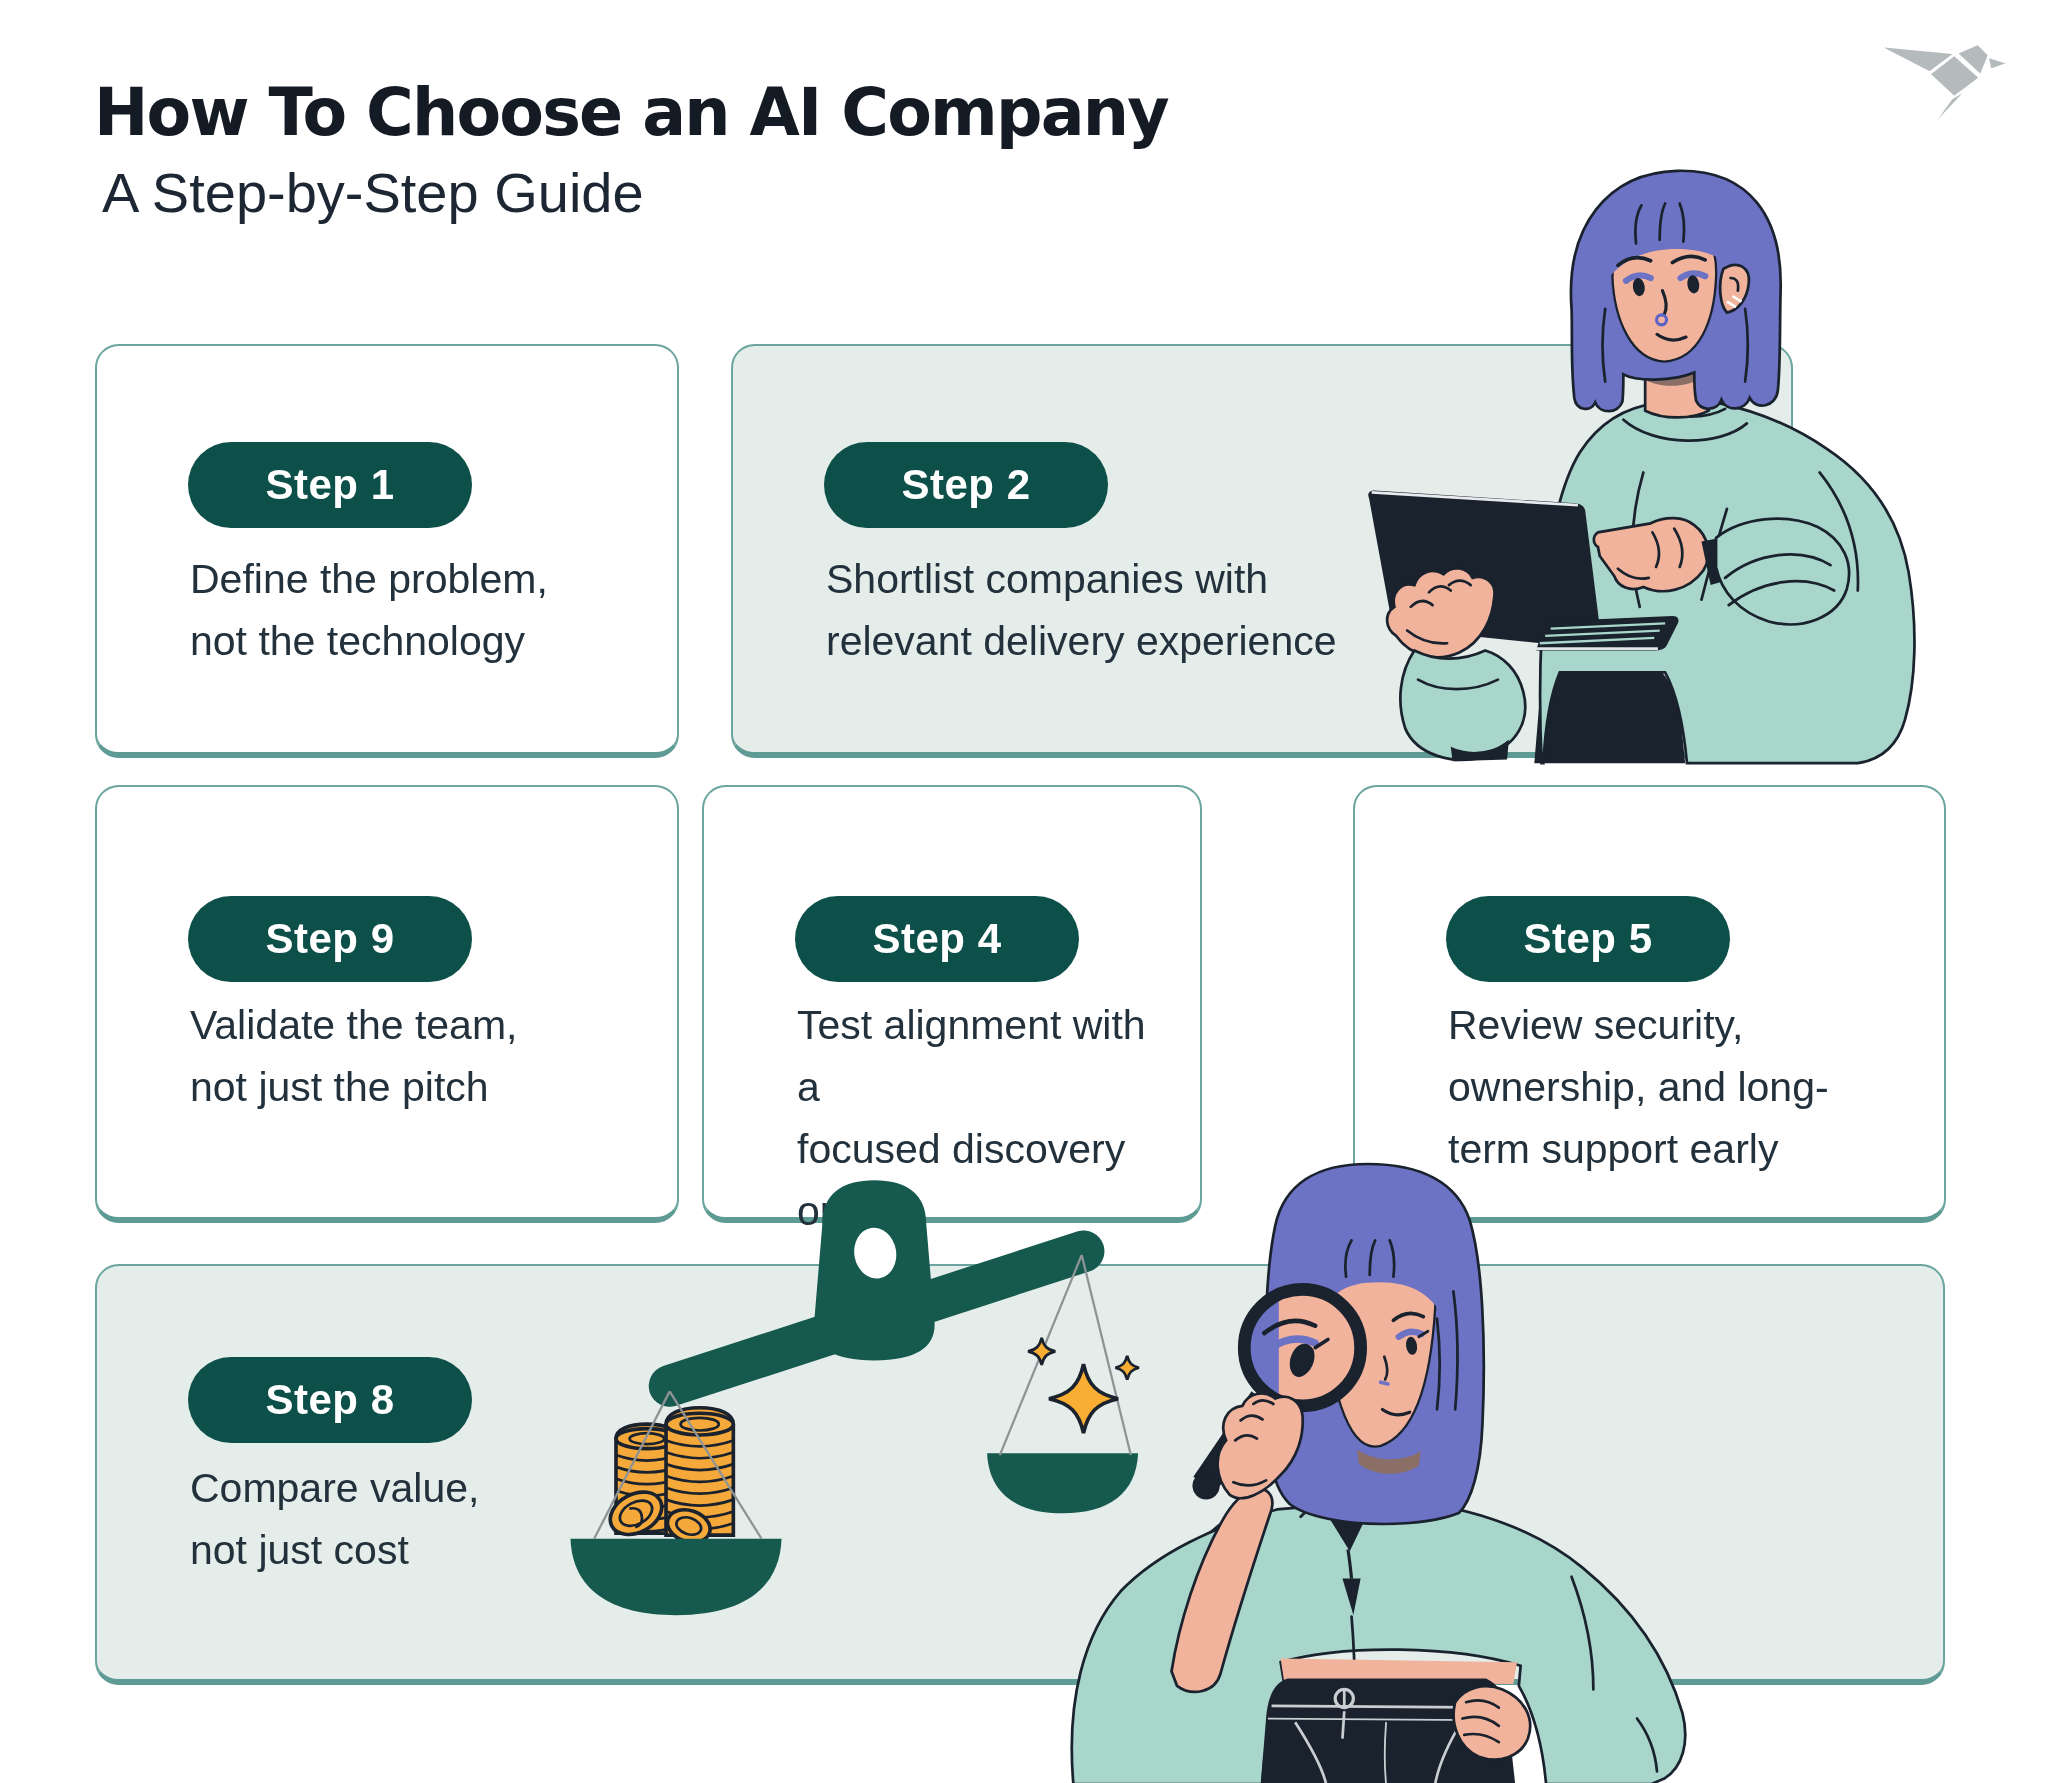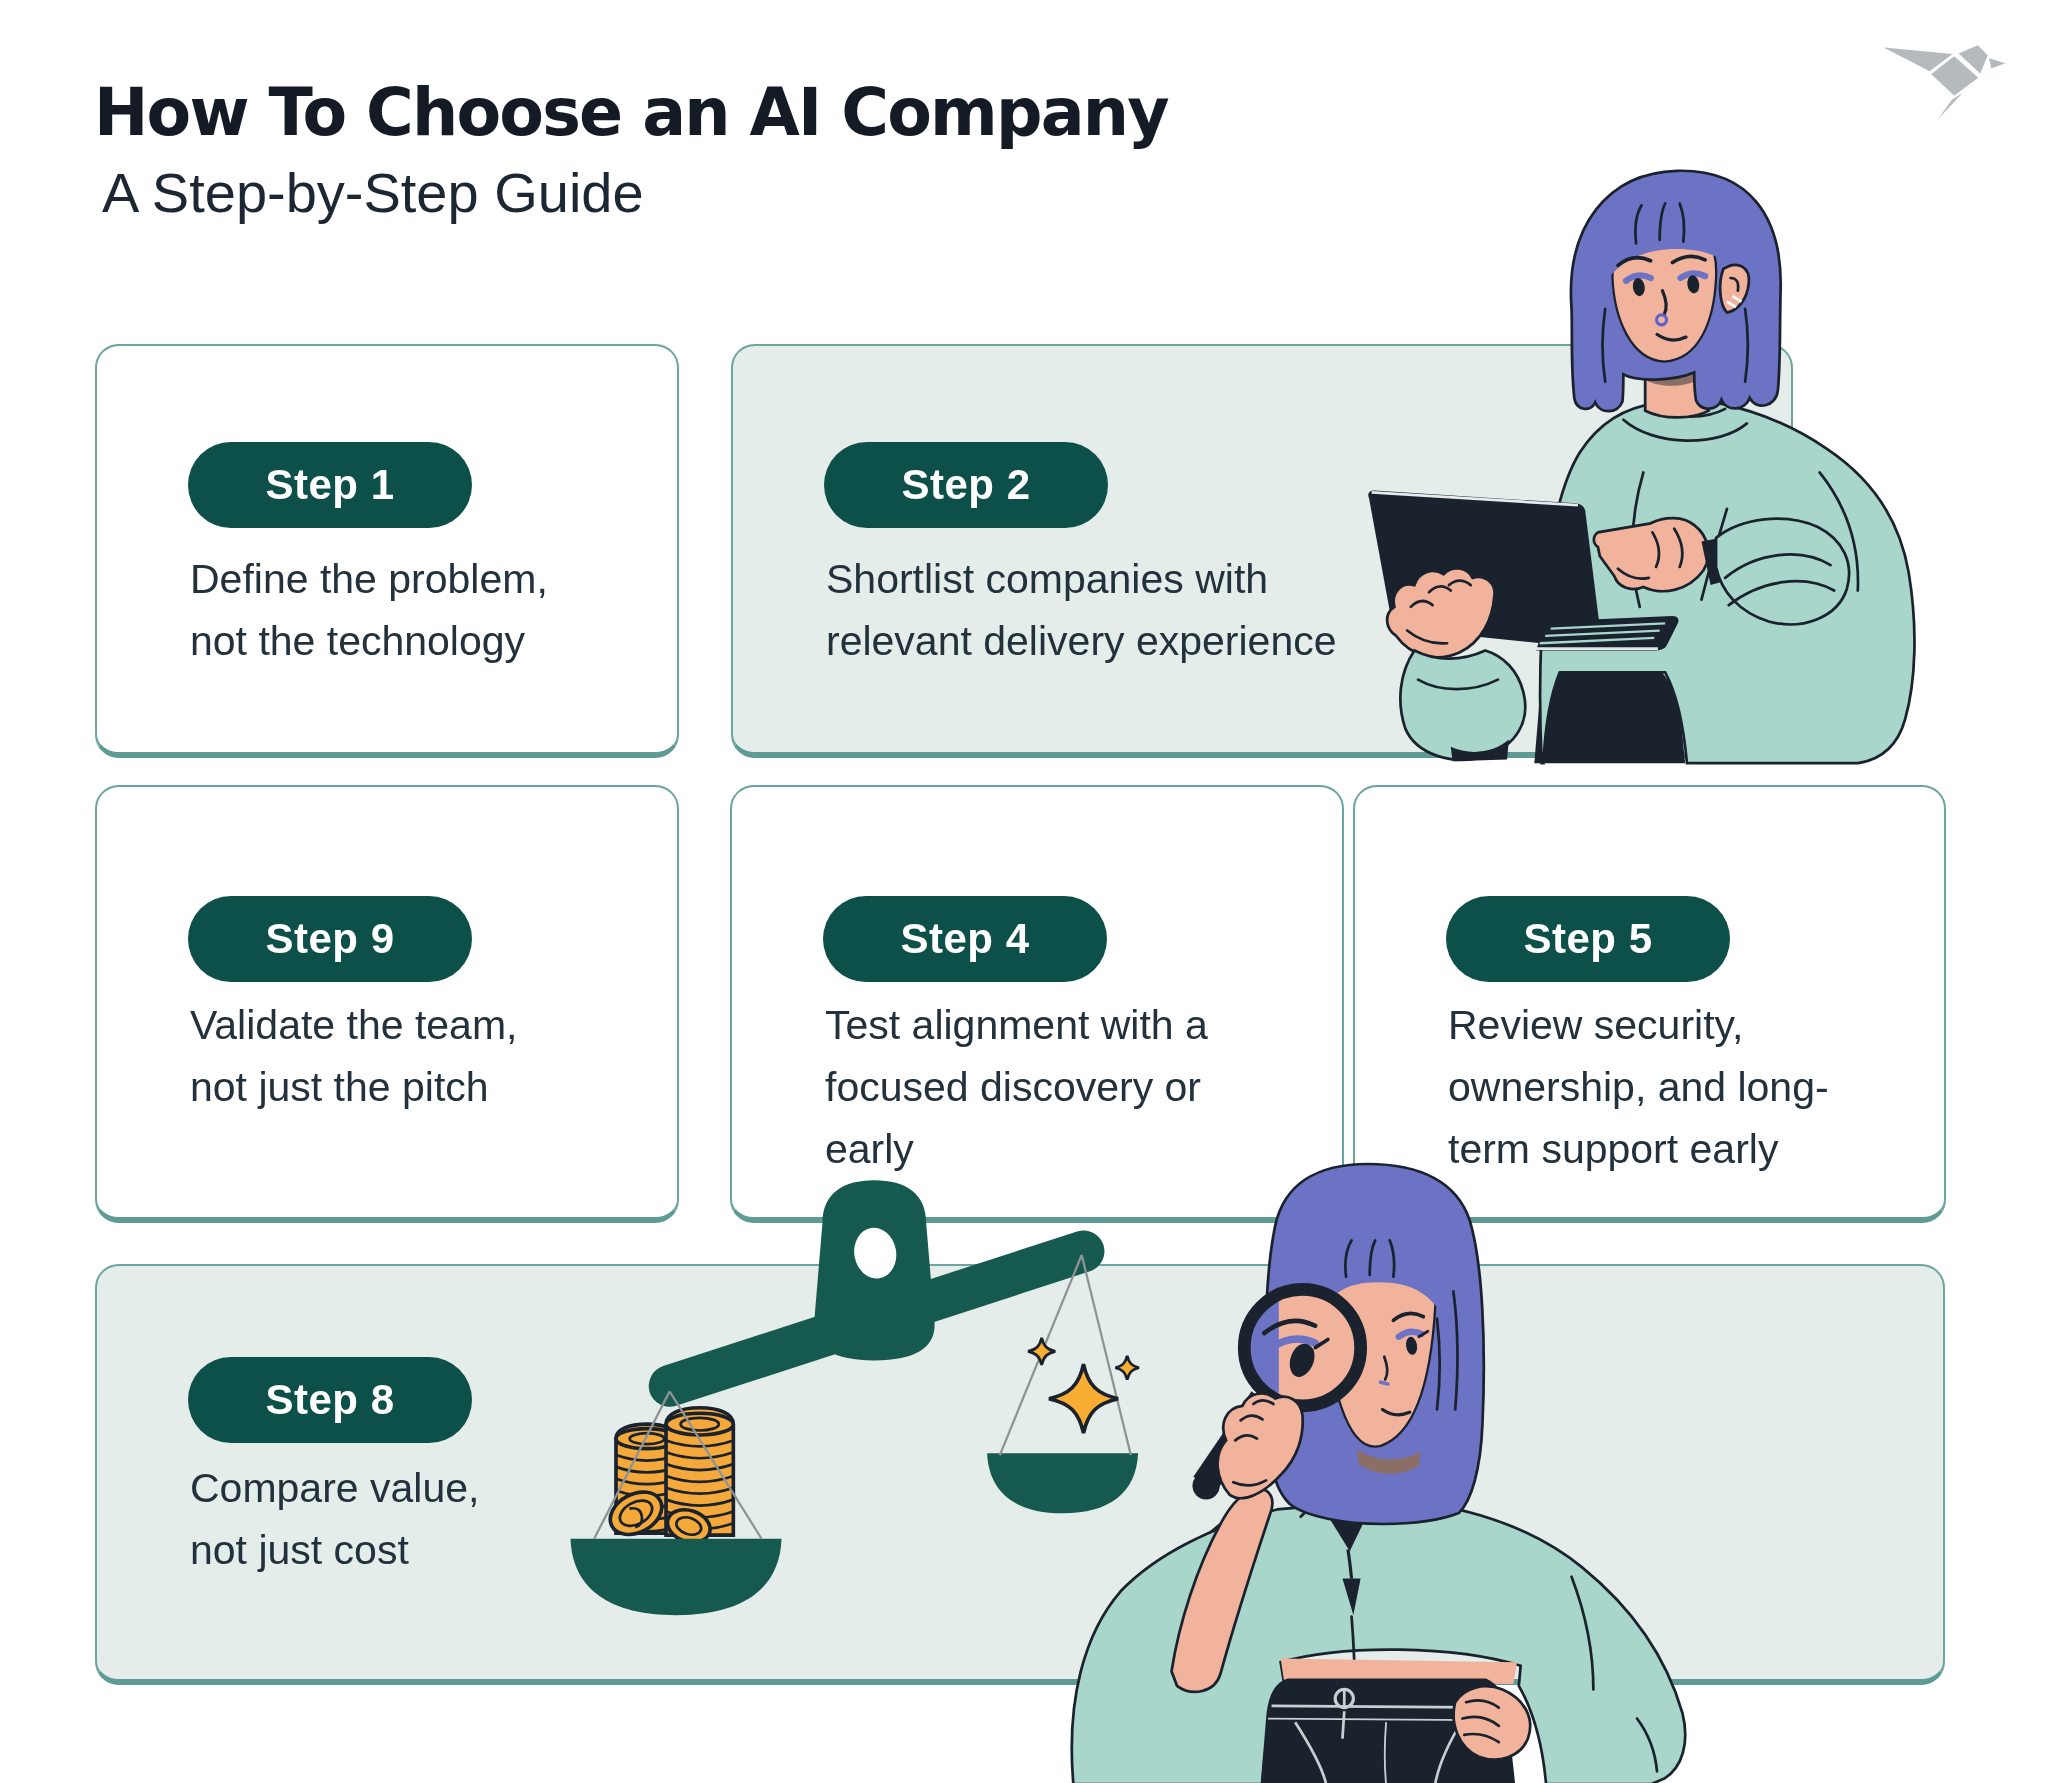--- a/index.html
+++ b/index.html
@@ -23,21 +23,21 @@
   .card{
     position:absolute;box-sizing:border-box;
     border:2.7px solid var(--border);
     border-bottom:6.4px solid var(--border-dark);
     border-radius:23.6px;background:#ffffff;z-index:2;
   }
   .card.mint{background:var(--mint);}
   .c1{left:95px;top:344px;width:584px;height:414px;}
   .c2{left:707px;top:344px;width:1062px;height:414px;margin-left:24px;}
   .c3{left:95px;top:785px;width:584px;height:438px;}
-  .c4{left:730px;top:785px;width:614px;height:438px;}
+  .c4{left:702px;top:785px;width:500px;height:438px;}
   .c5{left:1353px;top:785px;width:593px;height:438px;}
   .c6{left:95px;top:1264px;width:1850px;height:421px;}
   .pill{
     position:absolute;left:91px;width:284px;height:86px;
     background:var(--pill);border-radius:47px;
     display:flex;align-items:center;justify-content:center;
     color:#ffffff;font-size:42px;font-weight:600;letter-spacing:0.5px;
   }
   .c1 .pill,.c2 .pill{top:96px;}
   .c3 .pill,.c4 .pill,.c5 .pill{top:109px;}

